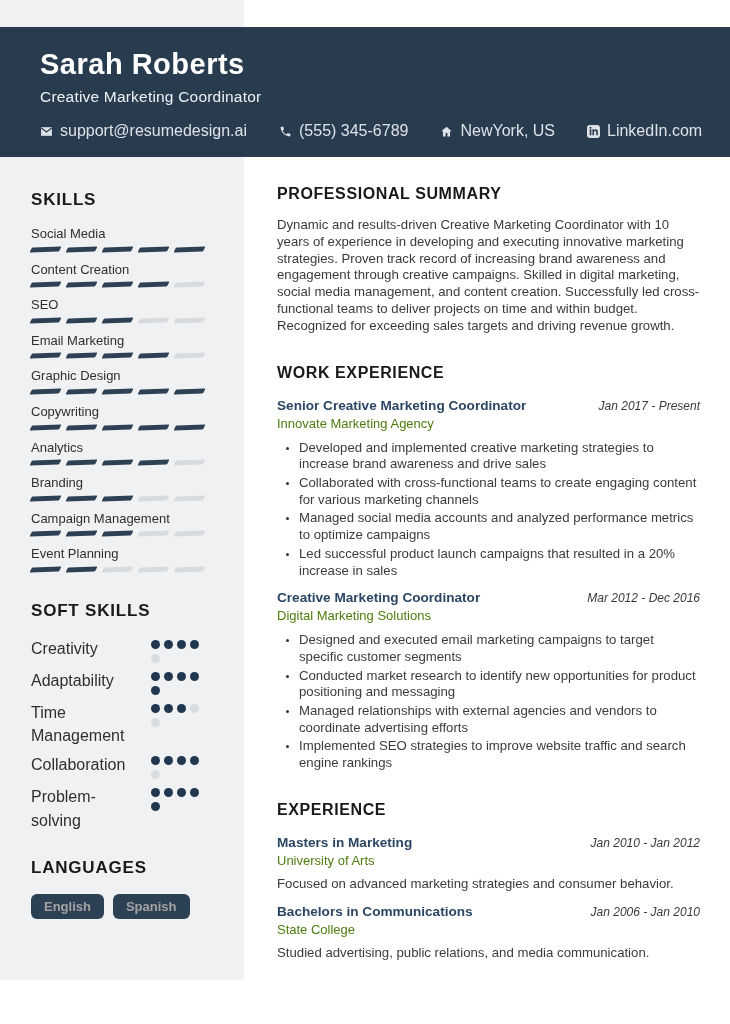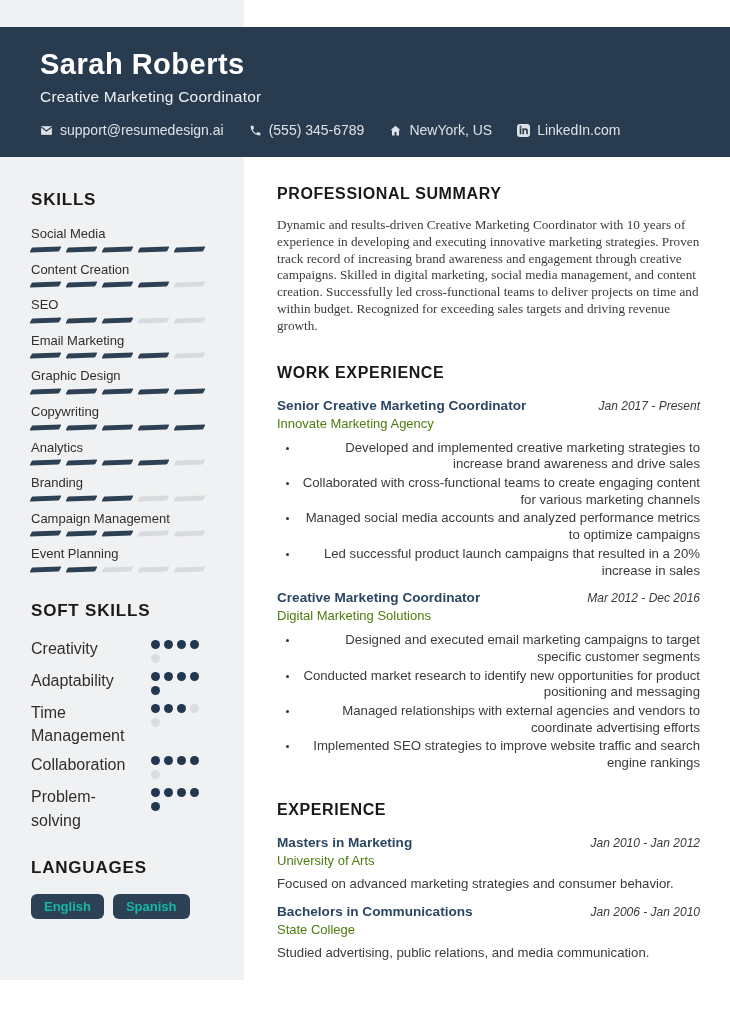--- a/index.html
+++ b/index.html
@@ -5,21 +5,21 @@
   html,body{margin:0;padding:0;background:#ffffff;}
   .page{position:relative;width:730px;height:1024px;background:#ffffff;overflow:hidden;
         font-family:"Liberation Sans",sans-serif;}
   .sidebar-bg{position:absolute;left:0;top:0;width:244px;height:980px;background:#f0f1f2;}
 
   
   .header{position:absolute;left:0;top:27px;width:730px;height:130px;background:#293b4e;
           box-sizing:border-box;padding:21px 30px 0 40px;color:#ffffff;}
   .name{font-size:29px;font-weight:bold;letter-spacing:.5px;line-height:1.15;}
   .job-title{font-size:15.5px;color:#eef1f4;margin-top:7px;letter-spacing:.2px;}
-  .contact-row{display:flex;align-items:center;gap:25px;margin-top:16px;color:#dde2e7;font-size:14px;}
+  .contact-row{display:flex;align-items:center;gap:32px;margin-top:16px;color:#dde2e7;font-size:16px;}
   .contact-item{display:flex;align-items:center;gap:7px;white-space:nowrap;}
   .cicon{width:13px;height:13px;flex:0 0 auto;display:block;}
 
   
   .sidebar{position:absolute;left:0;top:157px;width:244px;box-sizing:border-box;
            padding:33px 32px 0 31px;color:#2e2e2e;}
   .side-h{font-size:17px;font-weight:bold;letter-spacing:.8px;color:#1a1a1a;margin:0 0 16px 0;}
   .skill{margin-bottom:9px;}
   .skill-label{font-size:13px;color:#2f2f2f;margin-bottom:5px;line-height:1.2;}
   .bar{display:flex;gap:7px;height:6px;}
@@ -29,36 +29,36 @@
 
   .soft-section{margin-top:28px;}
   .soft-row{display:flex;align-items:flex-start;margin-bottom:6px;}
   .soft-label{flex:0 0 108px;font-size:16px;color:#2f2f2f;line-height:1.45;}
   .dots{margin-left:12px;margin-top:3px;width:50px;display:flex;flex-wrap:wrap;column-gap:4px;row-gap:5px;}
   .dot{width:9px;height:9px;border-radius:50%;background:#dadde0;}
   .dot.filled{background:#21374f;}
 
   .lang-section{margin-top:26px;}
   .pill-row{display:flex;gap:9px;margin-top:2px;}
-  .pill{background:#2d4154;color:#14b8a6;font-size:13px;font-weight:bold;
+  .pill{background:#2d4154;color:#a3a3a3;font-size:13px;font-weight:bold;
         padding:5px 13px;border-radius:6px;line-height:1.2;}
 
   
   .main{position:absolute;left:277px;top:185px;width:423px;color:#3b3b3b;}
   .main-h{font-size:16px;font-weight:bold;letter-spacing:.6px;color:#191919;margin:0;}
-  .summary-text{margin-top:14px;font-size:13.2px;line-height:16.8px;color:#3b3b3b;font-family:Liberation Serif, serif;}
+  .summary-text{margin-top:14px;font-size:13.2px;line-height:16.8px;color:#3b3b3b;}
 
   .exp-section{margin-top:29px;}
   .entry{margin-top:16px;}
   .entry + .entry{margin-top:11px;}
   .entry-head{display:flex;justify-content:space-between;align-items:baseline;}
   .entry-title{font-size:13.6px;font-weight:bold;color:#2b4663;}
   .entry-date{font-size:12px;font-style:italic;color:#3a3a3a;white-space:nowrap;}
   .entry-sub{font-size:13px;color:#4d7c0f;margin-top:3px;}
-  .bullets{margin:9px 0 0 0;padding:0 0 0 22px;text-align:right;}
+  .bullets{margin:9px 0 0 0;padding:0 0 0 22px;}
   .bullets li{font-size:13.2px;line-height:16.7px;margin-bottom:2px;color:#3b3b3b;}
   .bullets li::marker{font-size:10px;color:#333333;}
 
   .edu-section{margin-top:29px;}
   .edu-desc{margin-top:8px;font-size:13.2px;line-height:16.8px;color:#3b3b3b;}
 </style>
 </head>
 <body>
 
 <div class="page">

